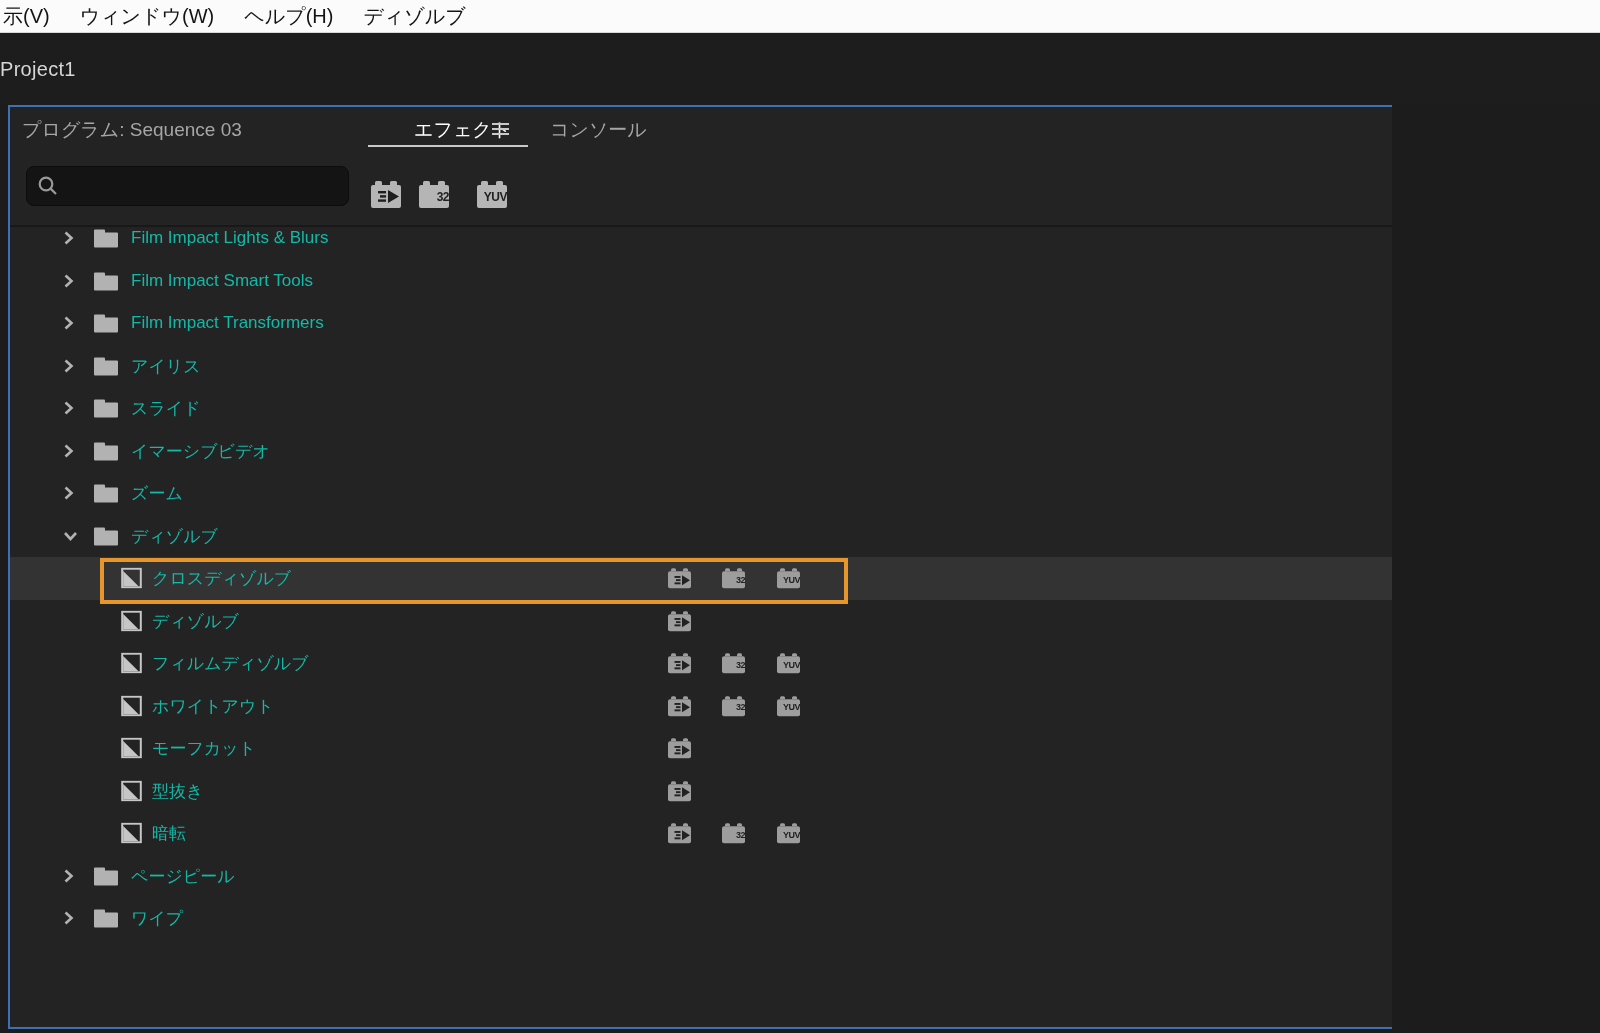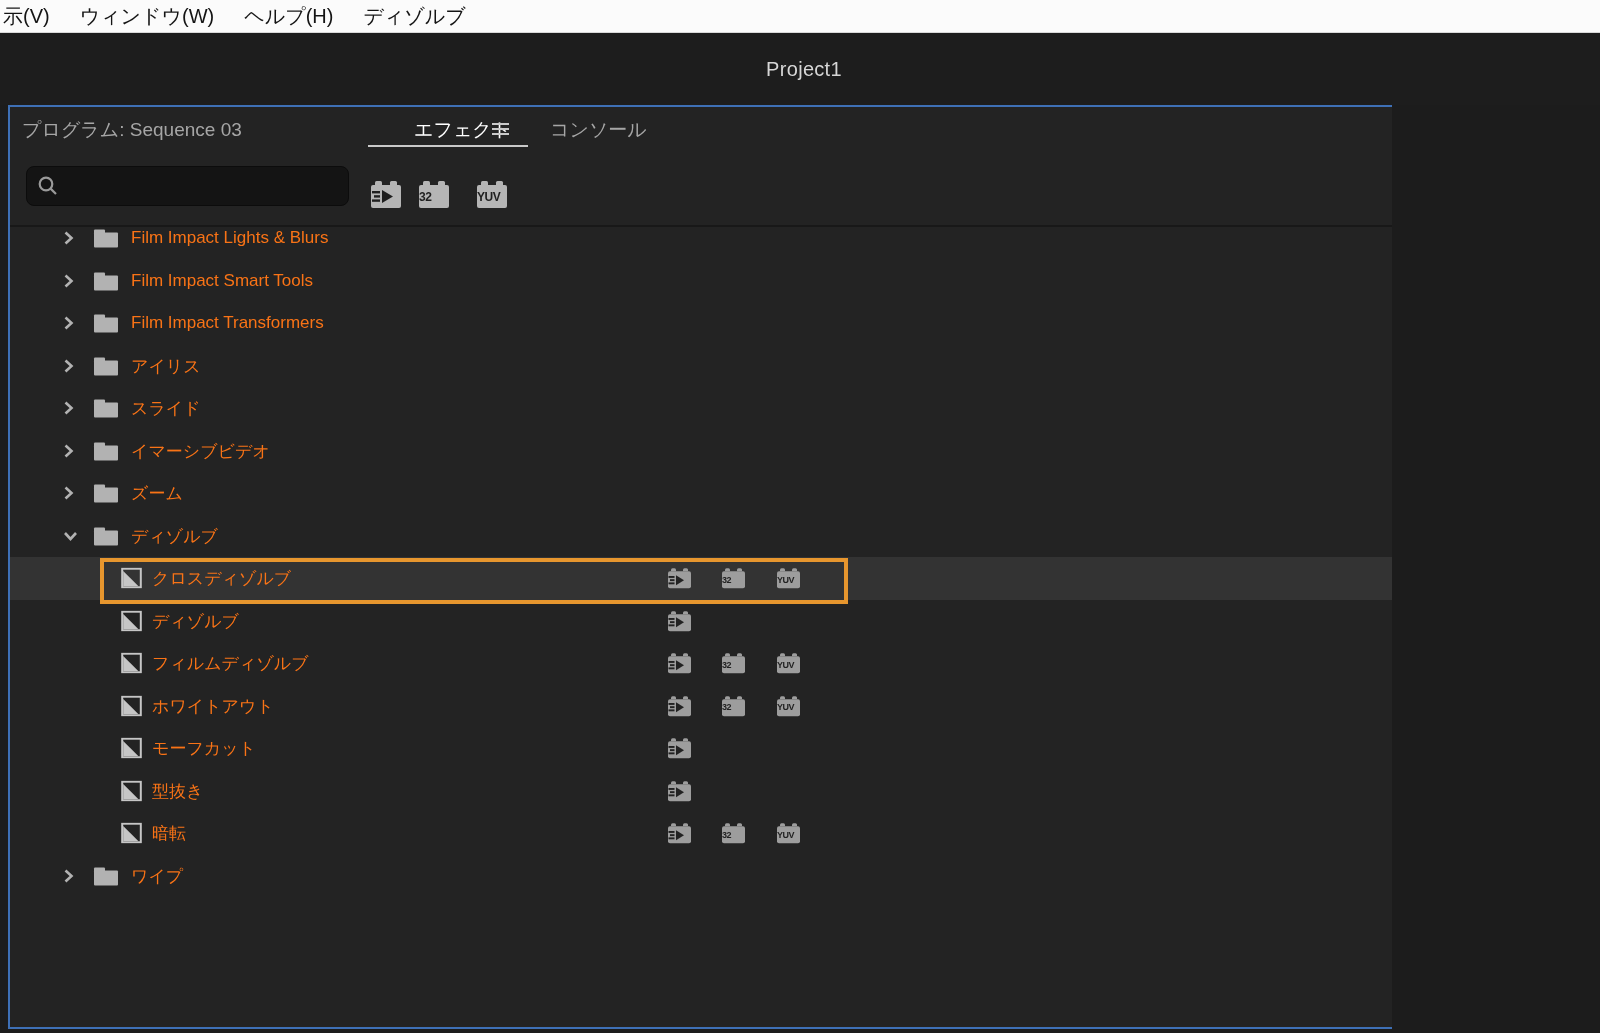--- a/index.html
+++ b/index.html
@@ -7,21 +7,21 @@
               font-family:"Liberation Sans","DejaVu Sans",sans-serif; }
 
   
   .menubar { position:absolute; left:0; top:0; width:1600px; height:33px;
              background:#fbfbfb; display:flex; align-items:center; gap:30px;
              padding-left:3px; border-bottom:1px solid #d8d8d8; }
   .menubar .menu-item { font-size:20px; color:#141414; white-space:nowrap; cursor:default; }
 
   
   .titlebar { position:absolute; left:0; top:33px; width:1600px; height:72px;
-              background:#1d1d1d; display:flex; align-items:center; justify-content:center;padding-left:8px; }
+              background:#1d1d1d; display:flex; align-items:center; justify-content:flex-start; }
   .titlebar .title { font-size:20px; color:#d6d6d6; letter-spacing:.3px; }
 
   
   .panel { position:absolute; left:8px; top:105px; width:1384px; height:924px;
            background:#232323; border:2px solid #3e70b6; border-right:none;padding-left:12px; }
   .panel-inner { position:absolute; left:0; top:0; right:0; bottom:0; overflow:hidden; }
 
   
   .tabrow { position:absolute; left:0; top:0; width:100%; height:46px; }
   .tab { position:absolute; top:10px; font-size:19px; color:#a6a6a6; white-space:nowrap; cursor:default; }
@@ -35,21 +35,21 @@
 
   
   .searchbox { position:absolute; left:16px; top:59px; width:323px; height:40px;
                background:#141414; border:1px solid #0c0c0c; border-radius:8px;
                display:flex; align-items:center; padding-left:10px; }
   .searchbox input { background:transparent; border:none; outline:none; color:#cccccc;
                      font-size:15px; width:270px; margin-left:8px;
                      font-family:"Liberation Sans",sans-serif; }
 
   
-  .brick { position:relative; display:inline-flex; align-items:center; justify-content:flex-start;
+  .brick { position:relative; display:inline-flex; align-items:center; justify-content:flex-end;
            background:#b5b5b5; border-radius:2px; }
   .brick::before { content:""; position:absolute; background:inherit;
                    border-radius:1.5px 1.5px 0 0; }
   .brick.lg { width:30px; height:23px; }
   .brick.lg::before { top:-4px; left:4px; width:7px; height:4px; box-shadow:15px 0 0 #b5b5b5; }
   .brick.lg .btxt { font-size:12px; font-weight:bold; color:#1f1f1f; letter-spacing:-.5px; }
   .brick.sm { width:23px; height:17px; background:#9d9d9d; }
   .brick.sm::before { top:-3px; left:3px; width:5px; height:3px; box-shadow:12px 0 0 #9d9d9d; }
   .brick.sm .btxt { font-size:9px; font-weight:bold; color:#222222; letter-spacing:-.5px; }
   .tb-brick { position:absolute; top:78px; }
@@ -60,21 +60,21 @@
 
   
   .tree-viewport { position:absolute; left:0; top:120px; width:100%; bottom:0; overflow:hidden; }
   .tree-list { position:relative; margin-top:-10px; }
   .row { position:relative; height:42.5px; display:flex; align-items:center; cursor:default; }
   .row.selected { background:#333333; }
   .chevron { position:absolute; left:53px; top:50%; transform:translateY(-50%); display:flex; }
   .folder-ic { position:absolute; left:83px; top:50%; transform:translateY(-50%); display:flex; }
   .effect-ic { position:absolute; left:111px; top:50%; transform:translateY(-50%); display:flex; }
   .row .lbl { position:absolute; top:50%; transform:translateY(-50%);
-              font-size:17px; color:#f97316; white-space:nowrap; }
+              font-size:17px; color:#14b8a6; white-space:nowrap; }
   .row.folder .lbl { left:121px; }
   .row.effect .lbl { left:142px; }
   .badge { position:absolute; top:50%; transform:translateY(-40%); }
   .bcol-0 { left:658px; } .bcol-1 { left:712px; } .bcol-2 { left:767px; }
   .sel-ring { position:absolute; left:90px; top:1px; width:748px; height:46px;
               border:4px solid #e7962e; pointer-events:none; z-index:6; }
 </style>
 </head>
 <body>
 
@@ -391,18 +391,32 @@
               <svg width="11" height="15" viewBox="0 0 11 15">
                 <polyline points="2.5,2 8.5,7.5 2.5,13" fill="none" stroke="#b2b2b2" stroke-width="2.6"></polyline>
               </svg>
             </span>
             <span class="folder-ic">
               <svg width="26" height="21" viewBox="0 0 26 21">
                 <rect x="1" y="2" width="11" height="6" rx="1" fill="#b2b2b2"></rect>
                 <rect x="1" y="5" width="24" height="15" rx="1" fill="#b2b2b2"></rect>
               </svg>
             </span>
+            <span class="lbl">ページピール</span>
+          </div>
+          <div class="row folder">
+            <span class="chevron">
+              <svg width="11" height="15" viewBox="0 0 11 15">
+                <polyline points="2.5,2 8.5,7.5 2.5,13" fill="none" stroke="#b2b2b2" stroke-width="2.6"></polyline>
+              </svg>
+            </span>
+            <span class="folder-ic">
+              <svg width="26" height="21" viewBox="0 0 26 21">
+                <rect x="1" y="2" width="11" height="6" rx="1" fill="#b2b2b2"></rect>
+                <rect x="1" y="5" width="24" height="15" rx="1" fill="#b2b2b2"></rect>
+              </svg>
+            </span>
             <span class="lbl">ワイプ</span>
           </div>
         </div>
     </div>
   </div>
 </div>
 
 </body></html>

